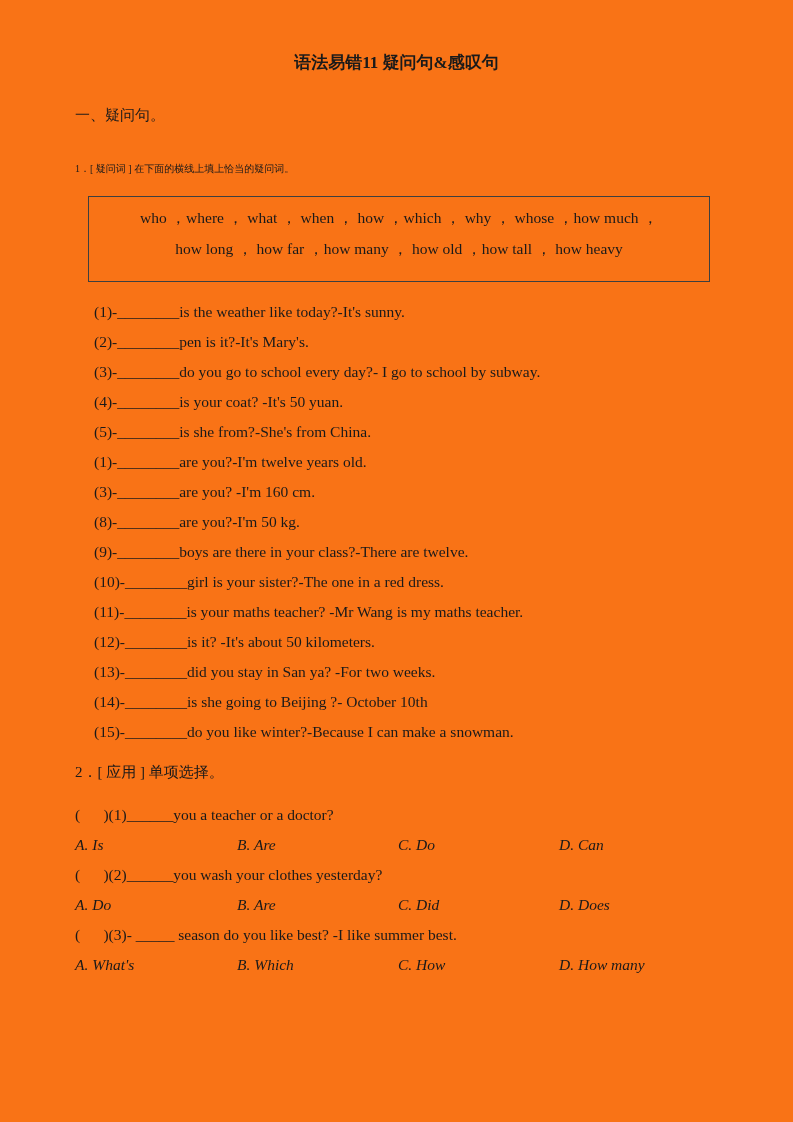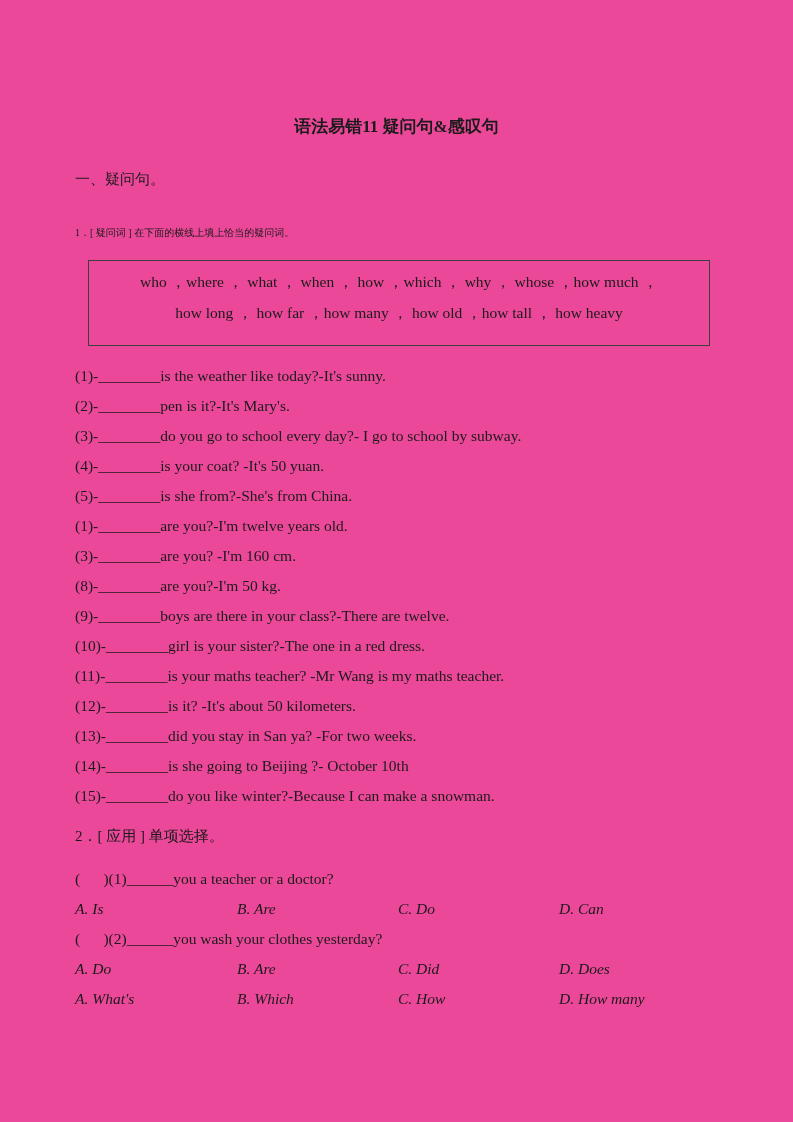--- a/index.html
+++ b/index.html
@@ -4,24 +4,24 @@
 <style>
   html, body {
     margin: 0;
     padding: 0;
     background: #ffffff;
   }
   .page {
     position: relative;
     width: 793px;
     height: 1122px;
-    background: #ec4899;
+    background: #f97316;
     overflow: hidden;
     box-sizing: border-box;
-    padding-top: 118px;
+    padding-top: 54px;
     font-family: "Liberation Serif", "DejaVu Serif", serif;
     color: #1a1a1a;
     font-size: 15.5px;
   }
   .doc-title {
     margin: 0;
     text-align: center;
     font-size: 17px;
     font-weight: bold;
     line-height: 18px;
@@ -43,21 +43,21 @@
     height: 86px;
     border: 1px solid #3f3f3f;
     padding-top: 5px;
   }
   .word-bank-line {
     text-align: center;
     line-height: 31px;
     white-space: pre-wrap;
   }
   .fill-items {
-    margin: 15px 0 0 75px;
+    margin: 15px 0 0 94px;
   }
   .fill-item {
     line-height: 30px;
     height: 30px;
     white-space: pre-wrap;
   }
   .sec2-heading {
     margin: 17px 0 0 75px;
     font-size: 15px;
     line-height: 17px;
@@ -128,20 +128,21 @@
     </div>
 
     <div class="mcq-prompt">(      )(2)______you wash your clothes yesterday?</div>
     <div class="mcq-options">
       <span class="mcq-option">A. Do</span>
       <span class="mcq-option">B. Are</span>
       <span class="mcq-option">C. Did</span>
       <span class="mcq-option">D. Does</span>
     </div>
 
+    <div class="mcq-prompt">(      )(3)- _____ season do you like best? -I like summer best.</div>
     <div class="mcq-options">
       <span class="mcq-option">A. What's</span>
       <span class="mcq-option">B. Which</span>
       <span class="mcq-option">C. How</span>
       <span class="mcq-option">D. How many</span>
     </div>
 
   </div>
 
 </div>

